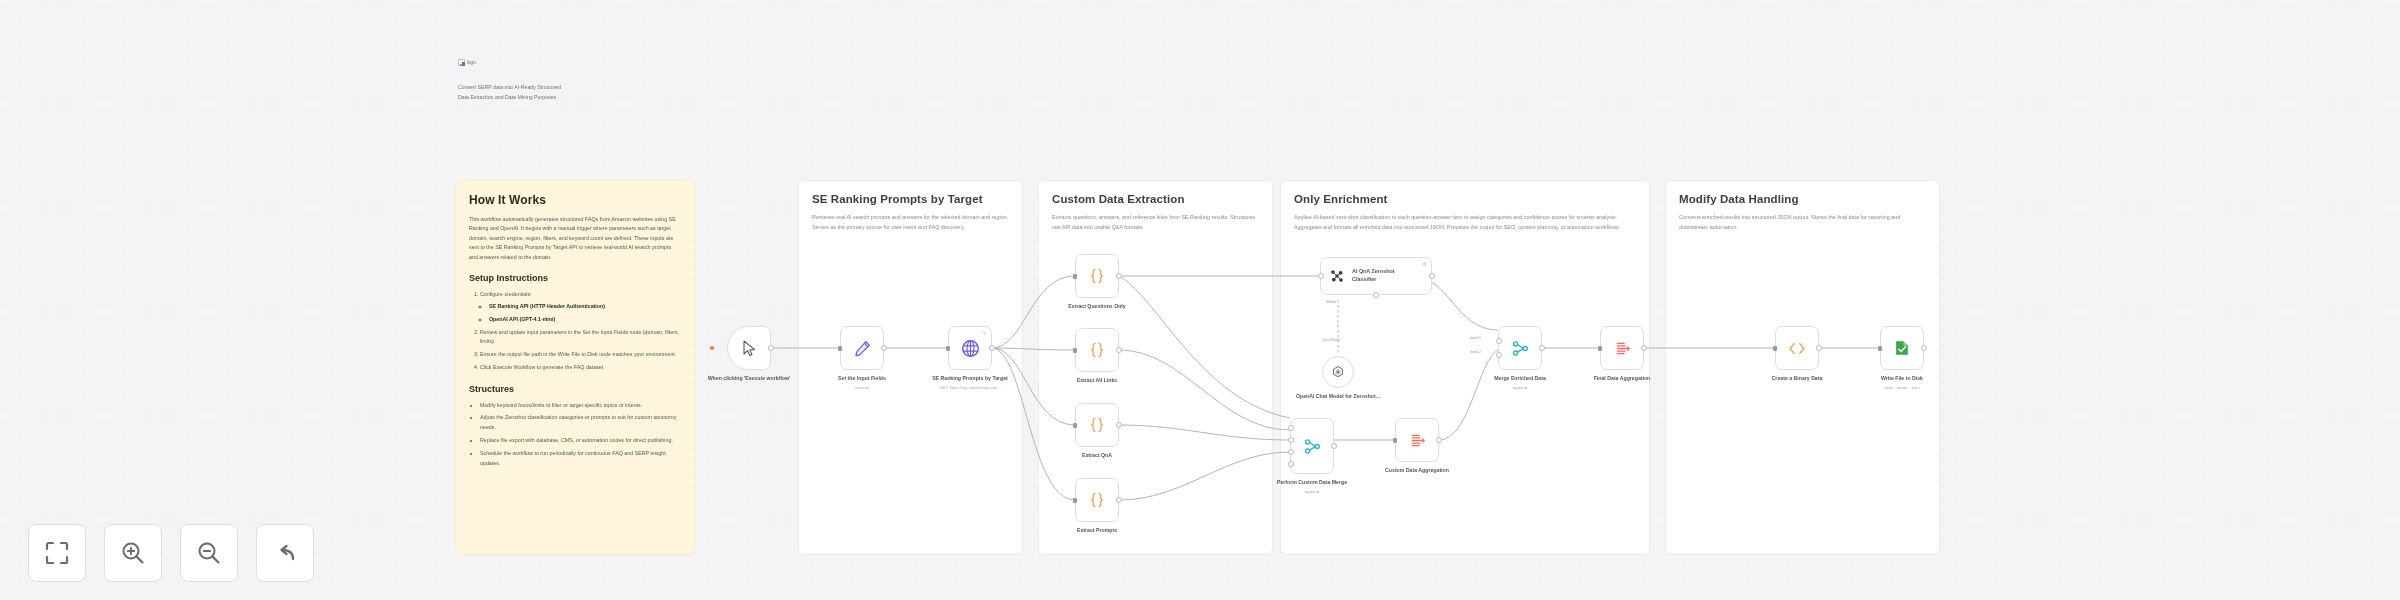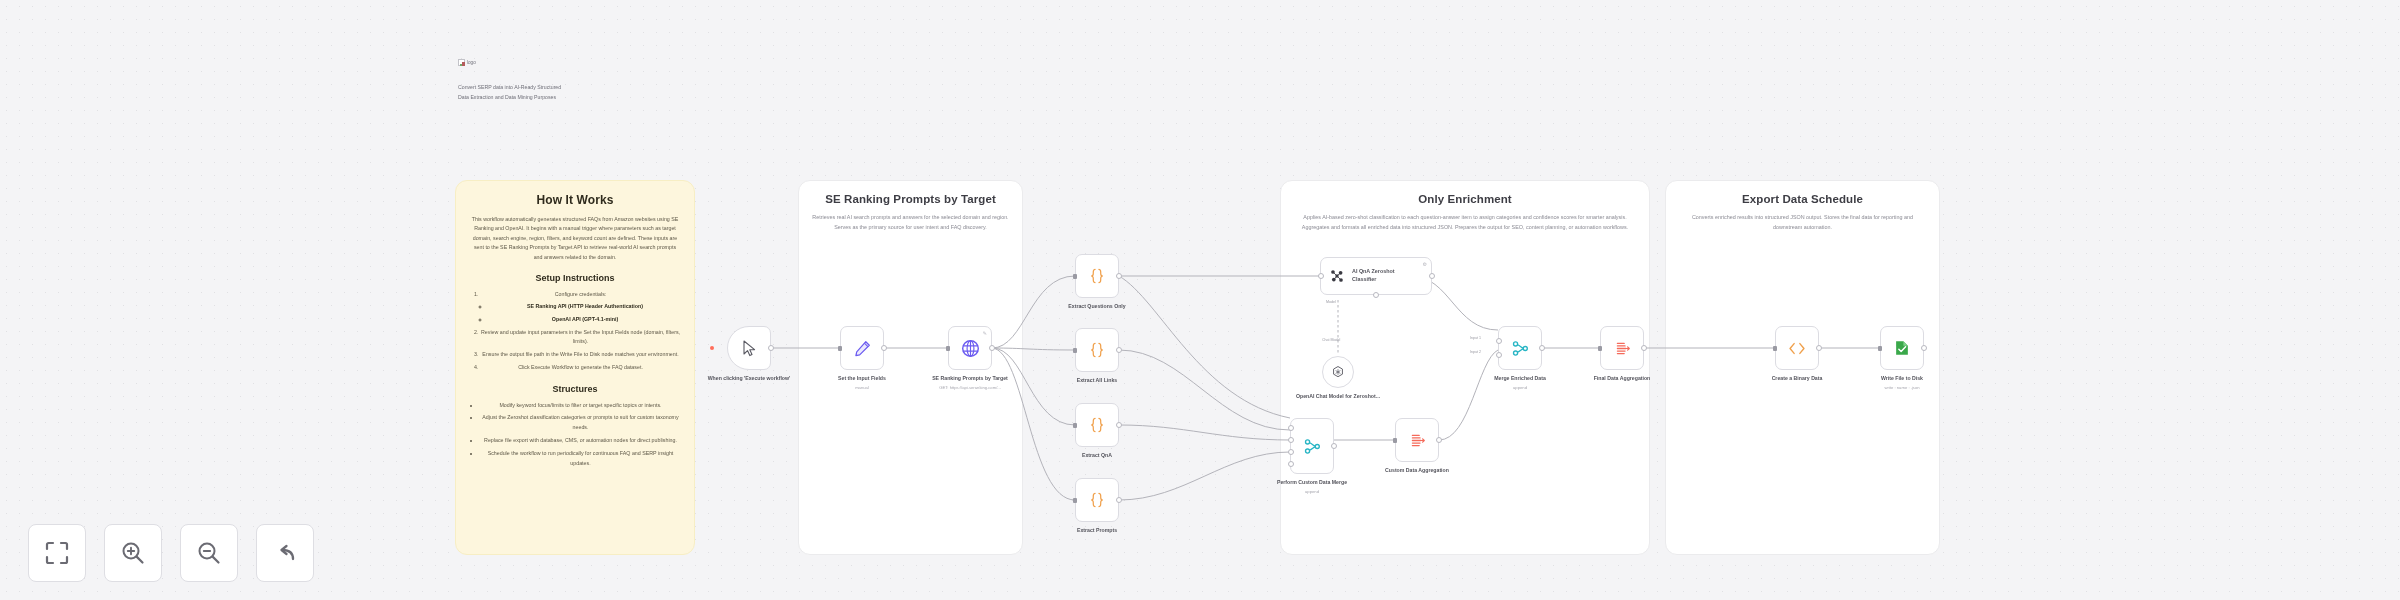--- a/index.html
+++ b/index.html
@@ -14,24 +14,23 @@
     position: relative;
     width: 2400px; height: 600px;
     background-color: #f4f4f6;
     background-image: radial-gradient(circle, #e0e0e3 0.7px, transparent 0.8px);
     background-size: 13px 13px;
   }
 
   
   .panel {
     position: absolute;
-    border-radius: 12px;
+    border-radius: 6px;
     background: #ffffff;
     border: 1px solid #ebebed;
-    text-align: center;
   }
   .panel.note {
     background: #fdf6dd;
     border: 1px solid #f7eec4;
   }
   .panel-inner { padding: 12px 13px; }
   .panel h3 {
     font-size: 11.5px; font-weight: 700; color: #3d3d44;
     letter-spacing: .1px; margin-bottom: 8px;
   }
@@ -220,31 +219,37 @@
     </div>
   </div>
 
   <div class="panel" style="left:798px; top:180px; width:225px; height:375px;">
     <div class="panel-inner">
       <h3>SE Ranking Prompts by Target</h3>
       <p>Retrieves real AI search prompts and answers for the selected domain and region. Serves as the primary source for user intent and FAQ discovery.</p>
     </div>
   </div>
 
+  <div class="panel" style="left:1038px; top:180px; width:235px; height:375px;">
+    <div class="panel-inner">
+      <h3>Custom Data Extraction</h3>
+      <p>Extracts questions, answers, and reference links from SE Ranking results. Structures raw API data into usable Q&amp;A formats.</p>
+    </div>
+  </div>
 
   <div class="panel" style="left:1280px; top:180px; width:370px; height:375px;">
     <div class="panel-inner">
       <h3>Only Enrichment</h3>
       <p>Applies AI-based zero-shot classification to each question-answer item to assign categories and confidence scores for smarter analysis. Aggregates and formats all enriched data into structured JSON. Prepares the output for SEO, content planning, or automation workflows.</p>
     </div>
   </div>
 
   <div class="panel" style="left:1665px; top:180px; width:275px; height:375px;">
     <div class="panel-inner">
-      <h3>Export Data Schedule</h3>
+      <h3>Modify Data Handling</h3>
       <p>Converts enriched results into structured JSON output. Stores the final data for reporting and downstream automation.</p>
     </div>
   </div>
 
   <svg id="edges">
 
     <path d="M771,348 L840,348"></path>
 
     <path d="M884,348 L948,348"></path>
 

